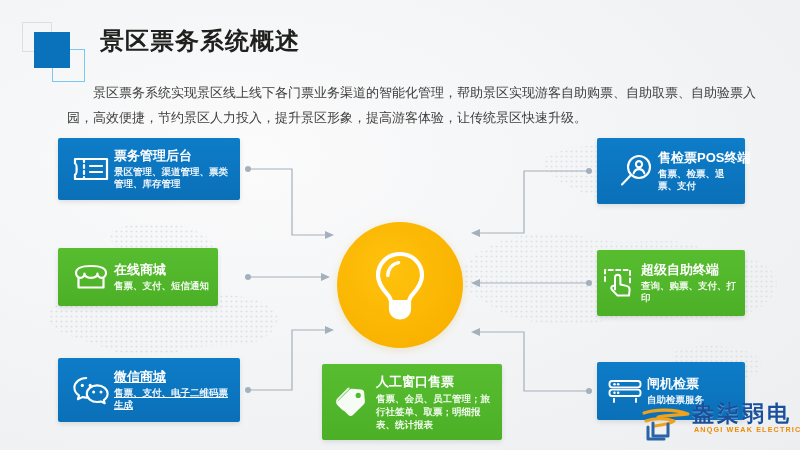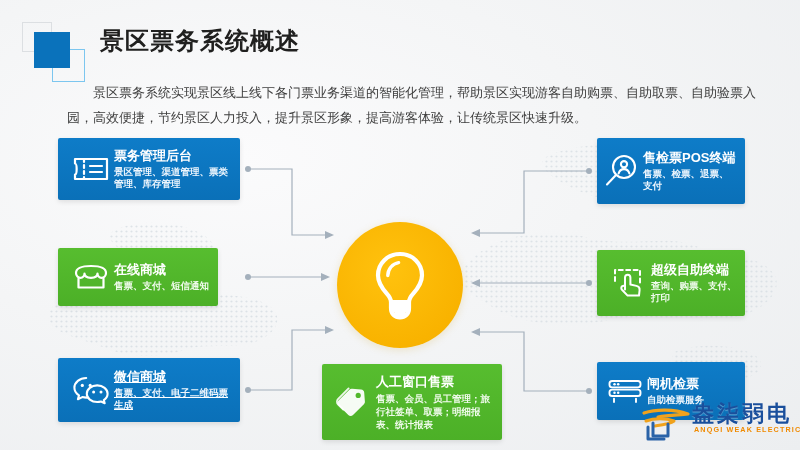--- a/index.html
+++ b/index.html
@@ -132,22 +132,22 @@
     line-height: 12.5px;
     color: #eef6fd;
     font-weight: bold;
   }
   .card.green .c-sub { color: #f0fbec; }
 
   
   #card-backend   { left: 58px;  top: 138px; width: 182px; height: 62px; padding: 0 8px 0 10px; }
   #card-onlinemall{ left: 58px;  top: 248px; width: 160px; height: 58px; padding: 0 8px 0 10px; }
   #card-wechat    { left: 58px;  top: 358px; width: 182px; height: 64px; padding: 0 8px 0 10px; text-decoration: underline; }
-  #card-pos       { left: 597px; top: 138px; width: 148px; height: 66px; padding: 0 8px 0 2px; }
-  #card-selfterm  { left: 597px; top: 250px; width: 148px; height: 66px; padding: 0 8px 0 10px; }
+  #card-pos       { left: 597px; top: 138px; width: 148px; height: 66px; padding: 0 8px 0 17px; }
+  #card-selfterm  { left: 597px; top: 250px; width: 148px; height: 66px; padding: 0 8px 0 0; }
   #card-gate      { left: 597px; top: 362px; width: 148px; height: 58px; padding: 0 8px 0 6px; }
   #card-counter   { left: 322px; top: 364px; width: 180px; height: 76px; padding: 0 8px 0 8px; }
 
   #card-backend   .c-ico,
   #card-onlinemall .c-ico,
   #card-wechat    .c-ico { width: 46px; }
   #card-pos       .c-ico,
   #card-selfterm  .c-ico,
   #card-gate      .c-ico { width: 44px; }
   #card-counter   .c-ico { width: 46px; }

